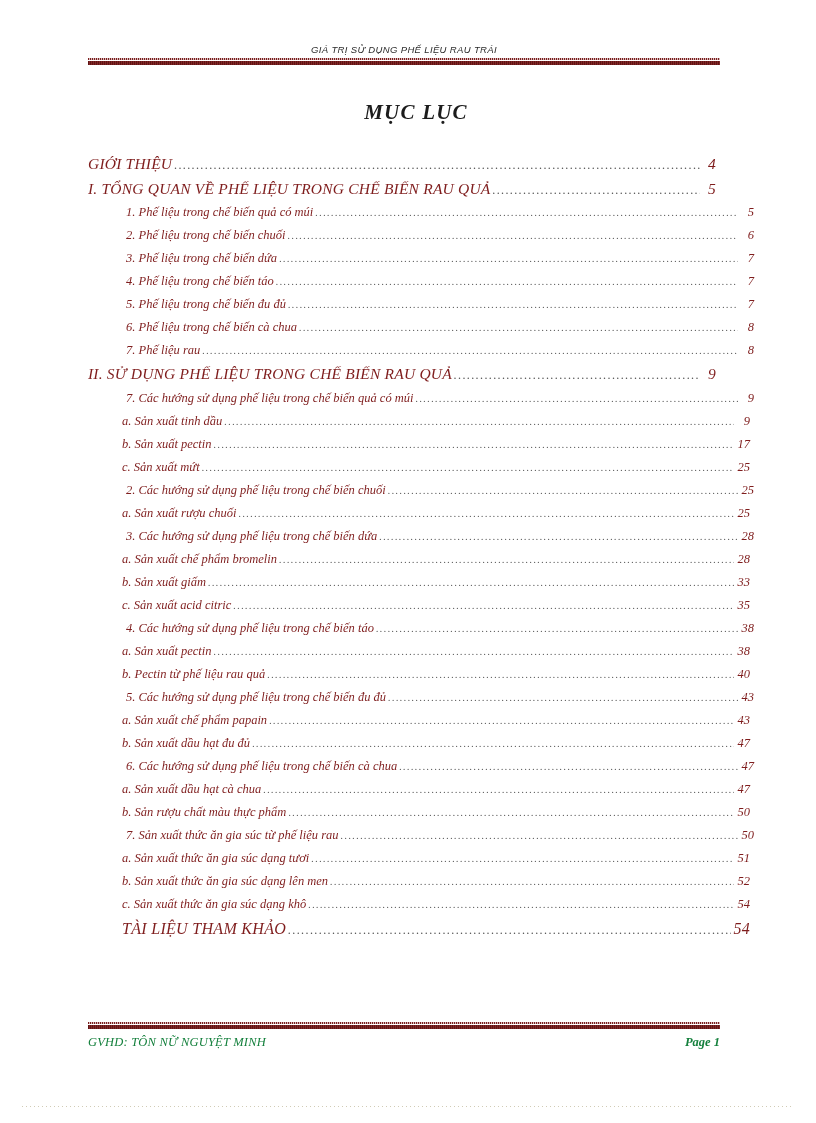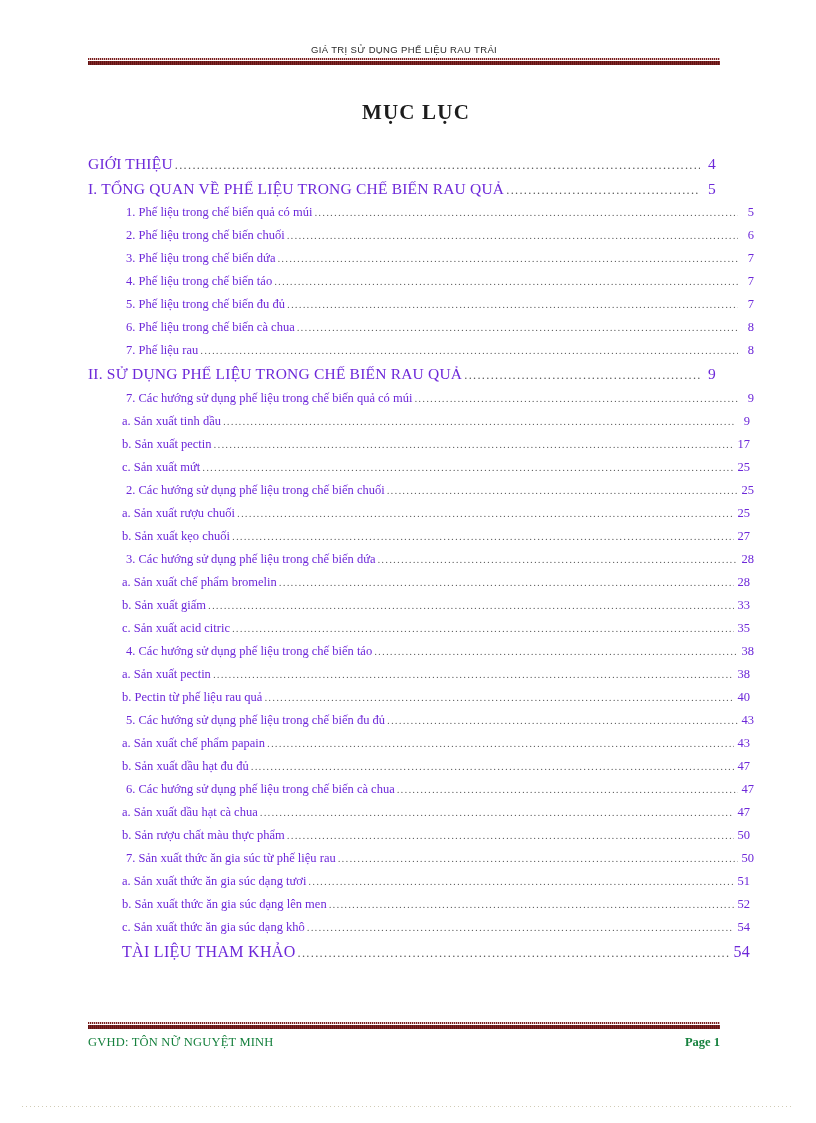--- a/index.html
+++ b/index.html
@@ -15,20 +15,21 @@
     font-family: "Liberation Serif", "DejaVu Serif", serif;
     color: #262626;
   }
 
   .page {
     position: absolute;
     left: 0; top: 0;
     width: 796px;
     height: 1123px;
     box-sizing: border-box;
+    font-style: italic;
   }
 
   
   .header {
     position: absolute;
     left: 88px;
     top: 44px;
     width: 632px;
   }
   .header-text {
@@ -79,21 +80,21 @@
     position: absolute;
     left: 88px;
     top: 152px;
     width: 628px;
   }
   .toc-row {
     display: flex;
     align-items: baseline;
     width: 100%;
     white-space: nowrap;
-    color: #6d28d9;
+    color: #7f1d1d;
   }
   .toc-label { flex: 0 0 auto; }
   .toc-dots {
     flex: 1 1 auto;
     min-width: 8px;
     overflow: hidden;
     margin: 0 2px;
     position: relative;
     height: 1em;
   }
@@ -270,25 +271,20 @@
       </div>
       <div class="toc-row lvl2">
         <span class="toc-label">2. Các hướng  sử dụng  phế liệu  trong  chế biến  chuối</span>
         <span class="toc-dots"></span>
         <span class="toc-page">25</span>
       </div>
       <div class="toc-row lvl3">
         <span class="toc-label">a. Sản xuất rượu chuối</span>
         <span class="toc-dots"></span>
         <span class="toc-page">25</span>
-      </div>
-      <div class="toc-row lvl3">
-        <span class="toc-label">b. Sản xuất kẹo chuối</span>
-        <span class="toc-dots"></span>
-        <span class="toc-page">27</span>
       </div>
       <div class="toc-row lvl2">
         <span class="toc-label">3. Các hướng  sử dụng  phế liệu  trong  chế biến  dứa</span>
         <span class="toc-dots"></span>
         <span class="toc-page">28</span>
       </div>
       <div class="toc-row lvl3">
         <span class="toc-label">a. Sản xuất  chế phẩm bromelin</span>
         <span class="toc-dots"></span>
         <span class="toc-page">28</span>

